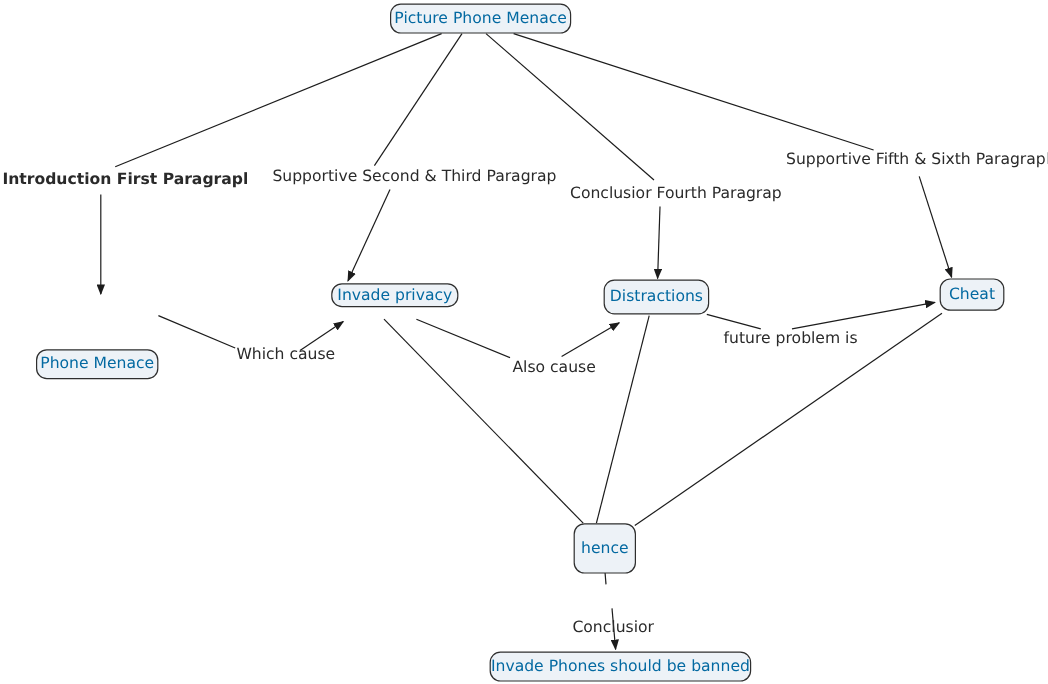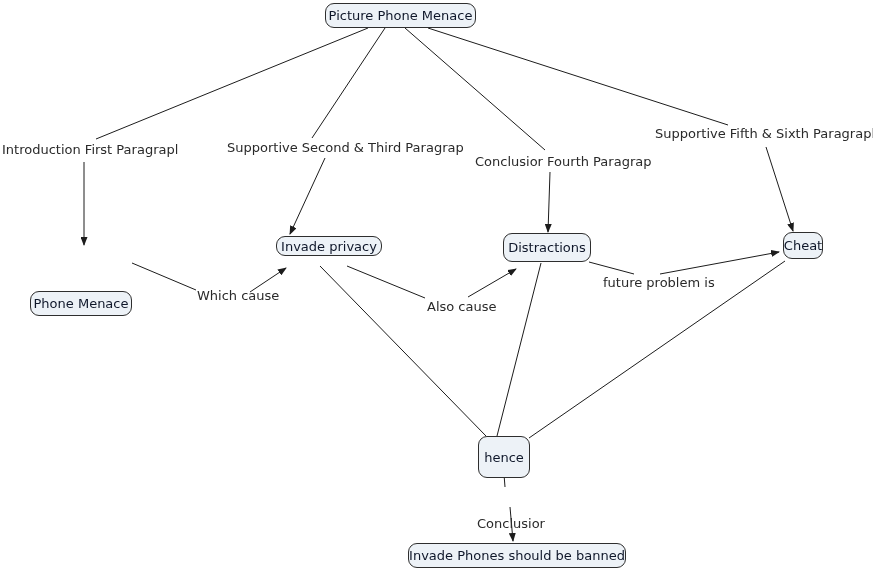--- a/index.html
+++ b/index.html
@@ -17,21 +17,21 @@
     position:absolute;left:0;top:0;width:873px;height:570px;
   }
   .node{
     position:absolute;
     box-sizing:border-box;
     display:flex;align-items:center;justify-content:center;
     background:#edf2f7;
     border:1px solid #2e2e2e;
     border-radius:9px;
     font-size:13px;
-    color:#0f172a;
+    color:#0369a1;
     white-space:nowrap;
     overflow:hidden;
     padding:0 6px;
     z-index:2;
   }
   .edge-label{
     position:absolute;
     font-size:13px;
     color:#2a2a2a;
     white-space:nowrap;
@@ -82,27 +82,27 @@
   </svg>
 
   <div class="node" style="left:325px;top:3px;width:151px;height:25px;">Picture Phone Menace</div>
 
   <div class="node" style="left:30px;top:247px;width:102px;height:25px;margin-top:44px;">Phone Menace</div>
 
   <div class="node" style="left:276px;top:236px;width:106px;height:20px;">Invade privacy</div>
 
   <div class="node" style="left:503px;top:233px;width:88px;height:29px;">Distractions</div>
 
-  <div class="node" style="left:783px;top:232px;width:40px;height:27px;">Cheat</div>
+  <div class="node" style="left:783px;top:232px;width:54px;height:27px;">Cheat</div>
 
   <div class="node" style="left:478px;top:436px;width:52px;height:42px;">hence</div>
 
   <div class="node" style="left:408px;top:543px;width:218px;height:25px;">Invade Phones should be banned</div>
 
-  <div class="edge-label" style="left:2px;top:142px;">Introduction First Paragrapl</div>
+  <div class="edge-label" style="left:2px;top:142px;font-weight:bold;">Introduction First Paragrapl</div>
 
   <div class="edge-label" style="left:209px;top:140px;margin-left:18px;">Supportive Second &amp; Third Paragrap</div>
 
   <div class="edge-label" style="left:475px;top:154px;">Conclusior Fourth Paragrap</div>
 
   <div class="edge-label" style="left:655px;top:126px;">Supportive Fifth &amp; Sixth Paragrapl</div>
 
   <div class="edge-label" style="left:197px;top:288px;">Which cause</div>
 
   <div class="edge-label" style="left:427px;top:299px;">Also cause</div>

